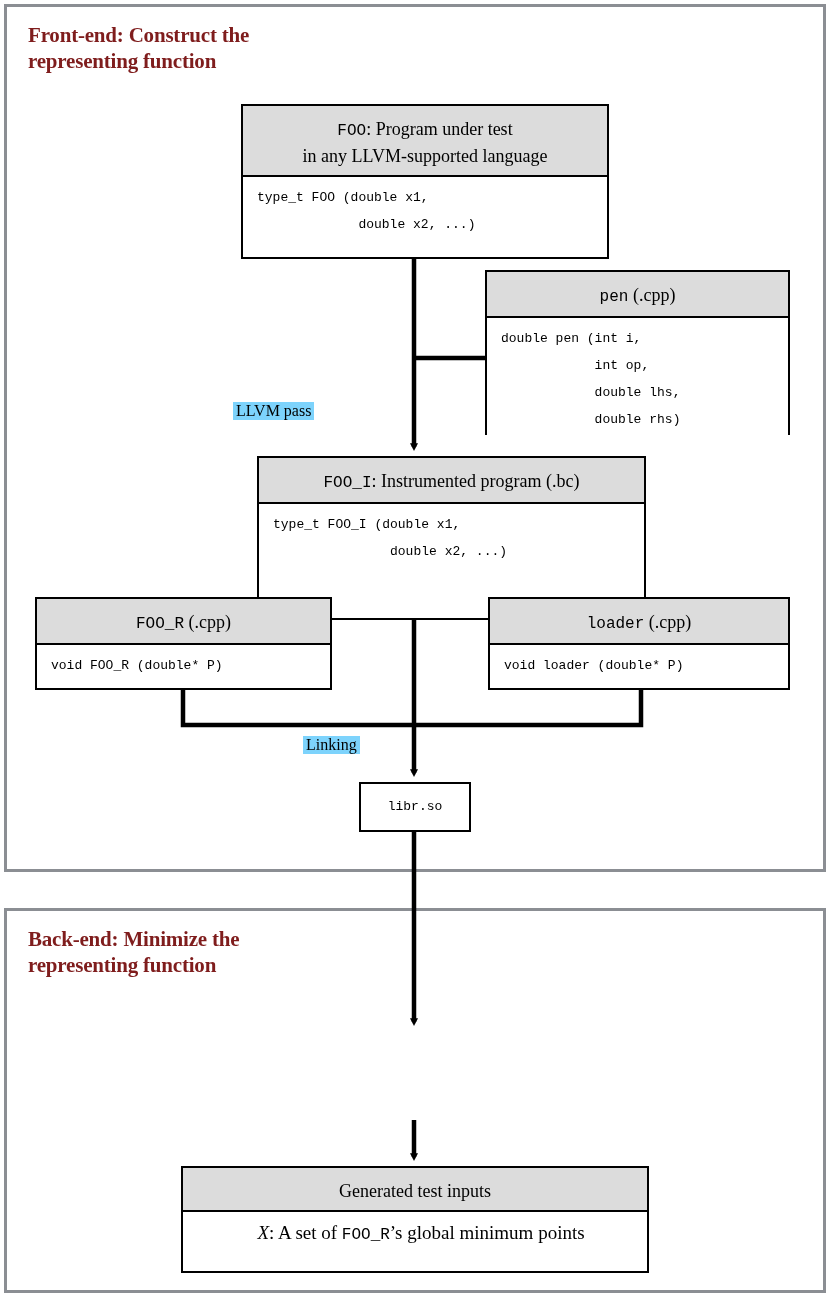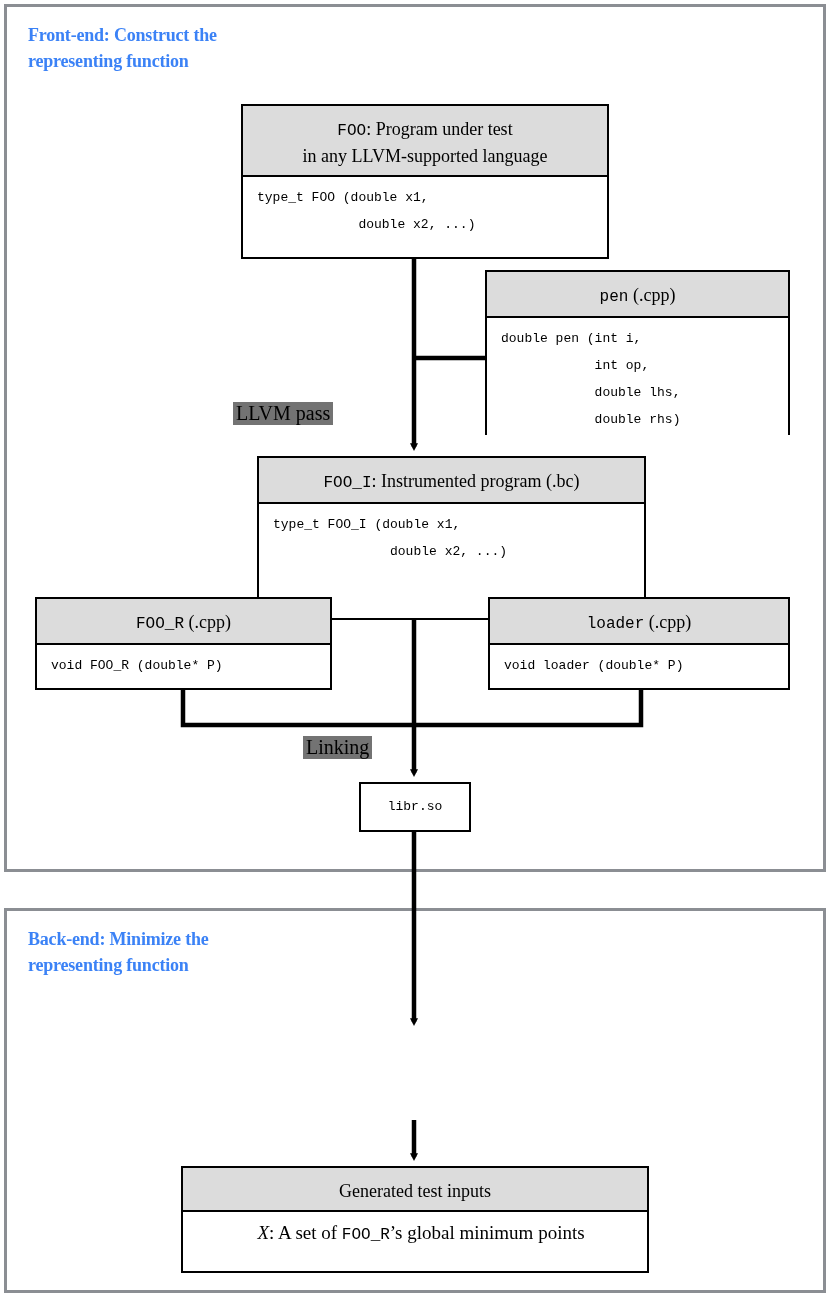--- a/index.html
+++ b/index.html
@@ -25,23 +25,23 @@
     background: #ffffff;
     box-sizing: border-box;
   }
   #panel-frontend { left: 4px;  top: 4px;    width: 822px; height: 868px; }
   #panel-backend  { left: 4px;  top: 908px;  width: 822px; height: 385px; }
 
   .panel-title {
     position: absolute;
     font-family: "Liberation Serif", "DejaVu Serif", serif;
     font-weight: bold;
-    font-size: 18px;
+    font-size: 21px;
     line-height: 26px;
-    color: #3b82f6;
+    color: #7f1d1d;
     white-space: pre-line;
     letter-spacing: -0.2px;
   }
   #title-frontend { left: 28px; top: 22px; }
   #title-backend  { left: 28px; top: 926px; }
 
   
   .node {
     position: absolute;
     border: 2.5px solid #000000;
@@ -116,24 +116,24 @@
     width: 830px;
     height: 1301px;
     z-index: 2;
     pointer-events: none;
   }
 
   
   .edge-label {
     position: absolute;
     font-family: "Liberation Serif", "DejaVu Serif", serif;
-    font-size: 20px;
+    font-size: 16px;
     color: #000000;
     z-index: 6;
-    background: #737373;
+    background: #7dd3fc;
     padding: 0 3px;
   }
   #label-llvm-pass { left: 233px; top: 402px; }
   #label-linking   { left: 303px; top: 736px; }
 </style>
 </head>
 <body>
 
 <div id="canvas">
 

